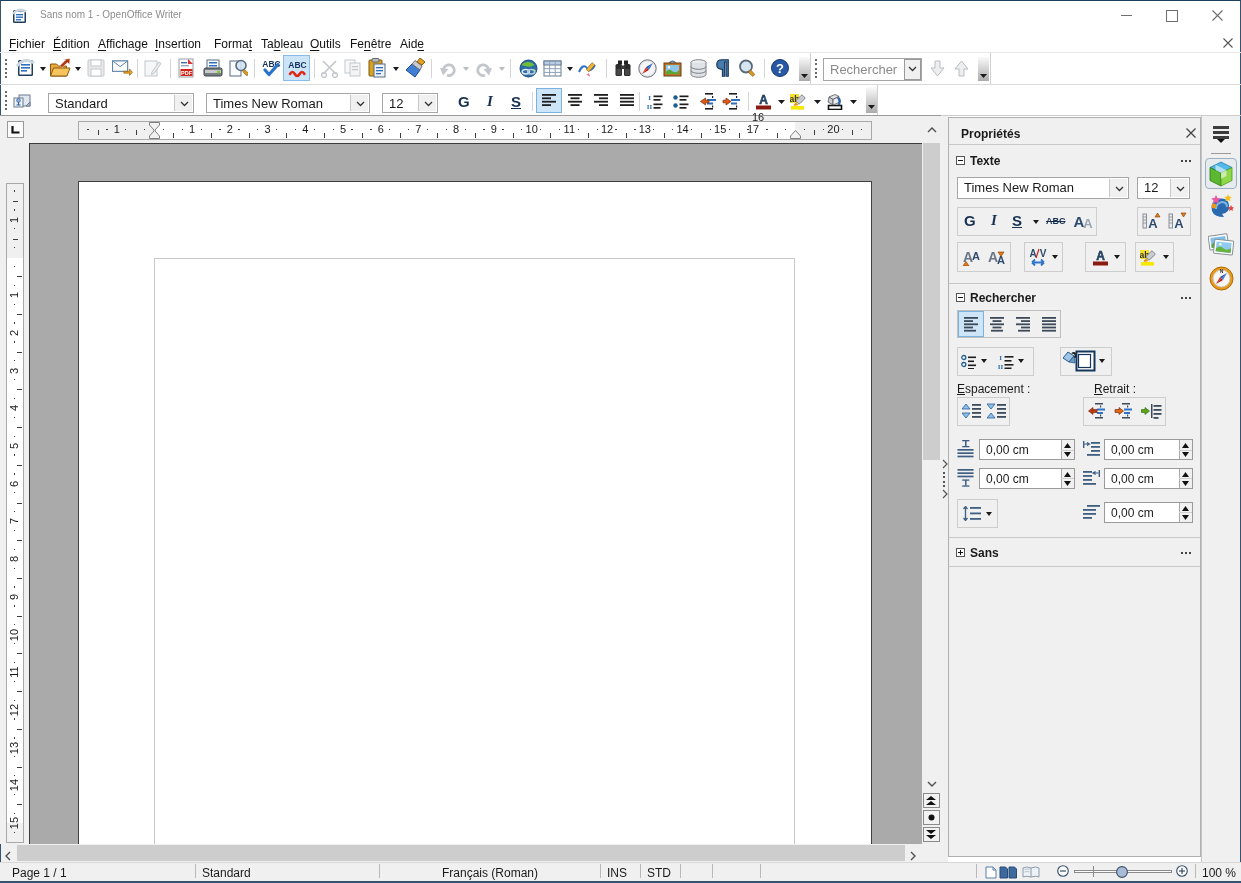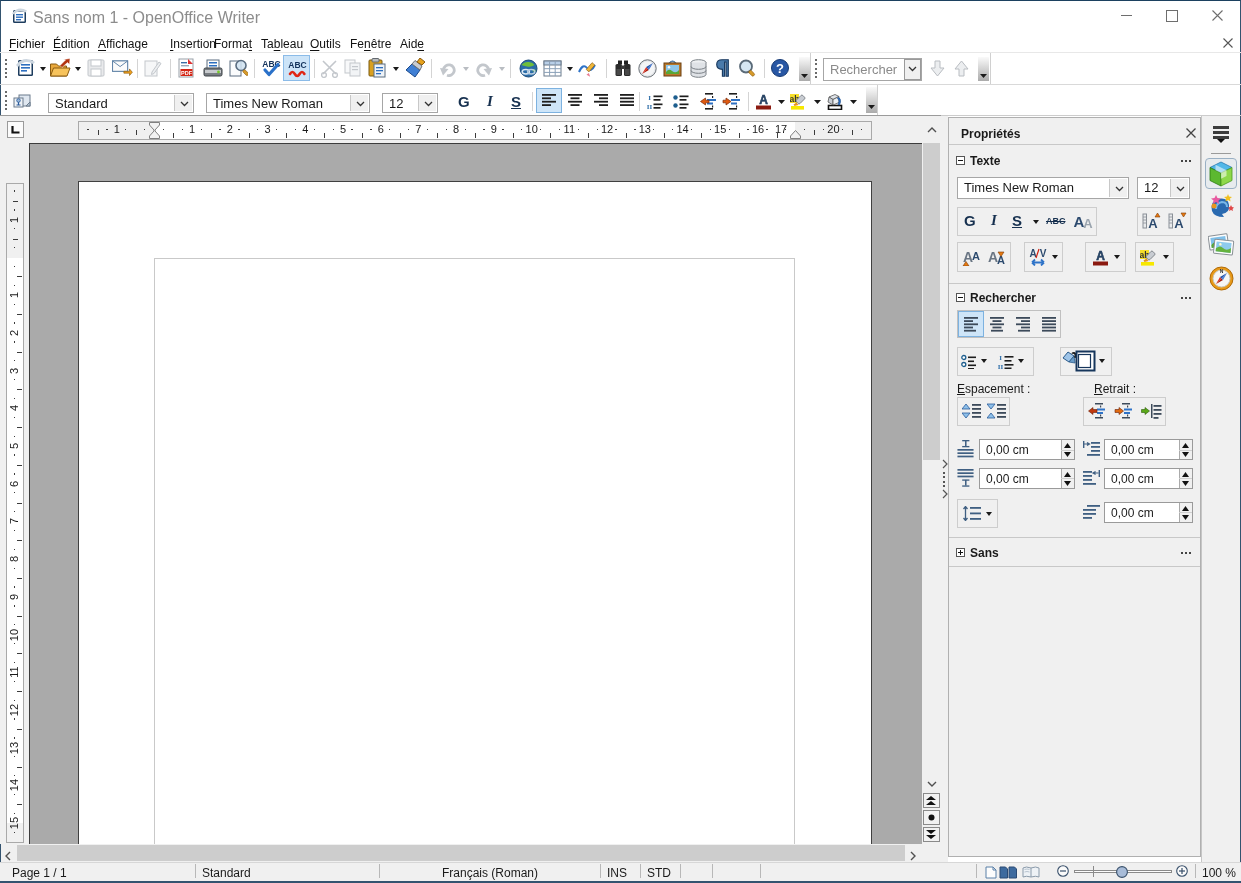--- a/index.html
+++ b/index.html
@@ -1,18 +1,18 @@
 <!DOCTYPE html>
 <html><head><meta charset="utf-8">
 <style>
 html,body{margin:0;padding:0;}
 body{width:1241px;height:883px;overflow:hidden;font-family:"Liberation Sans",sans-serif;position:relative;background:#fff;}
 .abs{position:absolute;}
 .win{position:absolute;left:0;top:0;width:1241px;height:883px;border-left:1px solid #33536f;border-right:1px solid #33536f;border-top:1px solid #1c4160;border-bottom:2px solid #33536f;box-sizing:border-box;background:#fff;}
-.titletext{position:absolute;left:33px;top:9px;font-size:16px;color:#8c8c8c;text-align:center;}
+.titletext{position:absolute;left:40px;top:9px;font-size:10px;color:#8c8c8c;text-align:center;}
 .menu{position:absolute;top:37px;font-size:12px;color:#111;}
 .menu u{text-decoration:underline;text-underline-offset:2px;}
 .tb-sep{position:absolute;width:1px;background:#d4d4d4;}
 .combo{position:absolute;background:#fff;border:1px solid #a6a6a6;box-sizing:border-box;font-size:13px;color:#1a1a1a;}
 .combo .txt{position:absolute;left:6px;top:2px;white-space:nowrap;}
 .combo .btn{position:absolute;right:1px;top:1px;bottom:1px;width:17px;background:#f0f0f0;border-left:1px solid #c8c8c8;}
 .ovf{position:absolute;width:11px;background:linear-gradient(#fafafa,#ababab);}
 .ruler{position:absolute;background:#f0f0f0;border:1px solid #a9a9a9;box-sizing:border-box;}
 .rnum{position:absolute;font-size:11px;color:#1a1a1a;}
 .dot{position:absolute;width:1.4px;height:1.4px;background:#3c3c3c;}
@@ -40,21 +40,21 @@
   </svg>
 <div class="titletext">Sans nom 1 - OpenOffice Writer</div>
 <div class="abs" style="left:1121px;top:15px;width:11px;height:1px;background:#6e6e6e"></div>
 <div class="abs" style="left:1166px;top:10px;width:10px;height:10px;border:1px solid #6e6e6e"></div>
 <svg class="abs" style="left:1212px;top:10px" width="11" height="11" viewBox="0 0 11 11">
     <path d="M0.5,0.5 L10.5,10.5 M10.5,0.5 L0.5,10.5" stroke="#6e6e6e" stroke-width="1.1" fill="none"></path>
   </svg>
 <div class="menu" style="left:9px"><u>F</u>ichier</div>
 <div class="menu" style="left:53px"><u>É</u>dition</div>
 <div class="menu" style="left:98px"><u>A</u>ffichage</div>
-<div class="menu" style="left:170px"><u>I</u>nsertion</div>
+<div class="menu" style="left:155px"><u>I</u>nsertion</div>
 <div class="menu" style="left:214px">Forma<u>t</u></div>
 <div class="menu" style="left:261px">Ta<u>b</u>leau</div>
 <div class="menu" style="left:310px"><u>O</u>utils</div>
 <div class="menu" style="left:350px">Fe<u>n</u>être</div>
 <div class="menu" style="left:400px">Aid<u>e</u></div>
 <svg class="abs" style="left:1223px;top:38px" width="10" height="10" viewBox="0 0 10 10">
     <path d="M0.5,0.5 L9.5,9.5 M9.5,0.5 L0.5,9.5" stroke="#555" stroke-width="1.1" fill="none"></path>
   </svg>
 <div class="abs" style="left:0;top:52px;width:1241px;height:1px;background:#e8e8e8"></div>
 <div class="abs" style="left:0;top:84px;width:1241px;height:1px;background:#d9d9d9"></div>
@@ -468,25 +468,25 @@
 <div class="btick" style="left:663.6px;top:133px"></div>
 <div class="dot" style="left:672.0px;top:129px"></div>
 <div class="rnum" style="left:676.4px;top:123px;width:12px;text-align:center">14</div>
 <div class="dot" style="left:690.9px;top:129px"></div>
 <div class="btick" style="left:701.3px;top:133px"></div>
 <div class="dot" style="left:709.7px;top:129px"></div>
 <div class="rnum" style="left:714.1px;top:123px;width:12px;text-align:center">15</div>
 <div class="dot" style="left:728.6px;top:129px"></div>
 <div class="btick" style="left:739.0px;top:133px"></div>
 <div class="dot" style="left:747.4px;top:129px"></div>
-<div class="rnum" style="left:751.9px;top:123px;width:12px;text-align:right">16</div>
+<div class="rnum" style="left:751.9px;top:111px;width:12px;text-align:right">16</div>
 <div class="dot" style="left:766.3px;top:129px"></div>
 <div class="btick" style="left:776.7px;top:133px"></div>
 <div class="dot" style="left:785.1px;top:129px"></div>
-<div class="rnum" style="left:775px;top:123px;width:12px;text-align:center">17</div>
+<div class="rnum" style="left:747px;top:123px;width:12px;text-align:center">17</div>
 <div class="dot" style="left:804.0px;top:129px"></div>
 <div class="btick" style="left:814.4px;top:130px"></div>
 <div class="dot" style="left:822.9px;top:129px"></div>
 <div class="rnum" style="left:827.3px;top:123px;width:12px;text-align:center">20</div>
 <div class="dot" style="left:841.7px;top:129px"></div>
 <div class="btick" style="left:852.1px;top:130px"></div>
 <div class="dot" style="left:860.6px;top:129px"></div>
 <svg class="abs" style="left:148.5px;top:122px" width="11" height="17" viewBox="0 0 11 17">
     <path d="M0.5,0.5 L10.5,0.5 L10.5,3 L6,8 L6,9 L10.5,14 L10.5,16.5 L0.5,16.5 L0.5,14 L5,9 L5,8 L0.5,3 Z" fill="#f2f2f2" stroke="#808080"></path>
   </svg>

